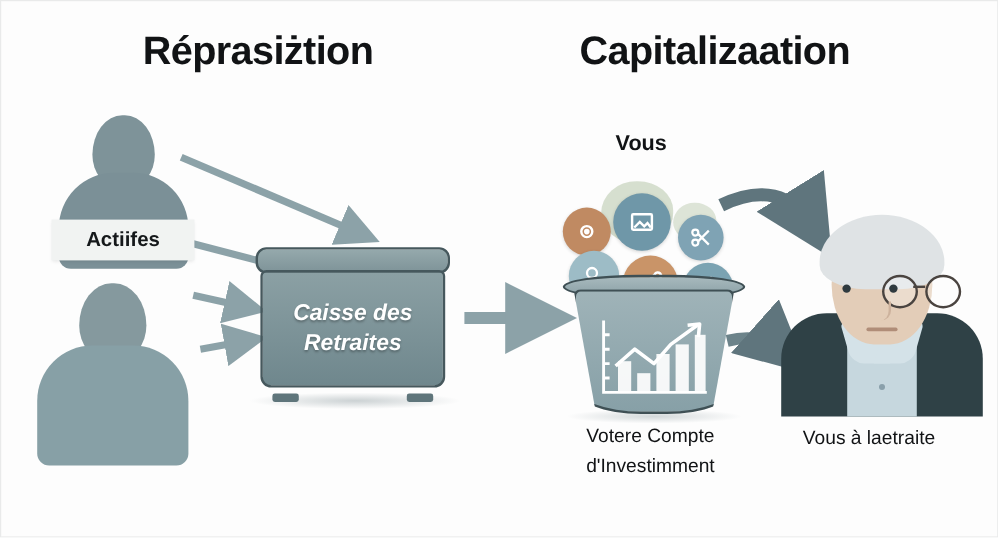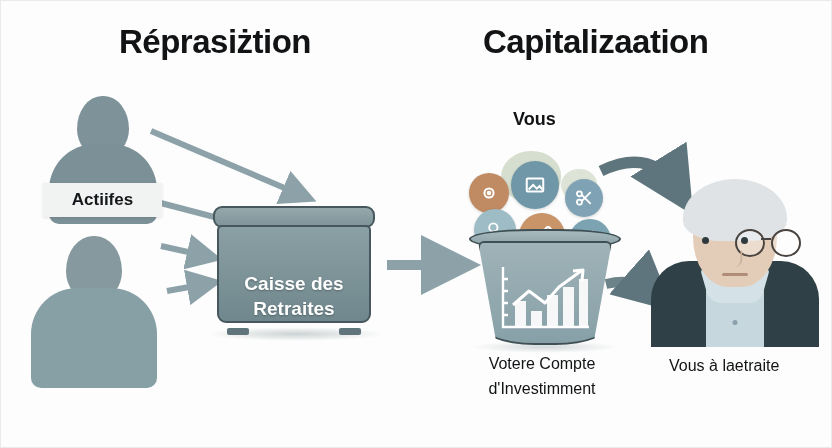--- a/index.html
+++ b/index.html
@@ -65,21 +65,21 @@
     position:absolute;left:0;top:0;width:162px;height:22px;
     background:linear-gradient(180deg,#95a9ac 0%,#7f9499 100%);
     border:2px solid #46585d;border-radius:9px;
     box-sizing:border-box;
   }
   #chest .chest-body{
     position:absolute;left:4px;top:19px;width:154px;height:98px;
     background:linear-gradient(180deg,#8ba0a4 0%,#6f878d 100%);
     border:2px solid #46585d;border-radius:5px 5px 9px 9px;
     box-sizing:border-box;
-    display:flex;align-items:flex-end;justify-content:center;
+    display:flex;align-items:center;justify-content:center;font-style:italic;
   }
   #chest .chest-label{
     text-align:center;color:#ffffff;font-weight:700;font-size:19px;
     line-height:25px;text-shadow:0 1px 2px rgba(0,0,0,.28);
   }
   #chest .foot{
     position:absolute;bottom:-5px;width:22px;height:7px;
     background:#5f757b;border-radius:2px;
   }
   #chest .foot.l{ left:14px; }

